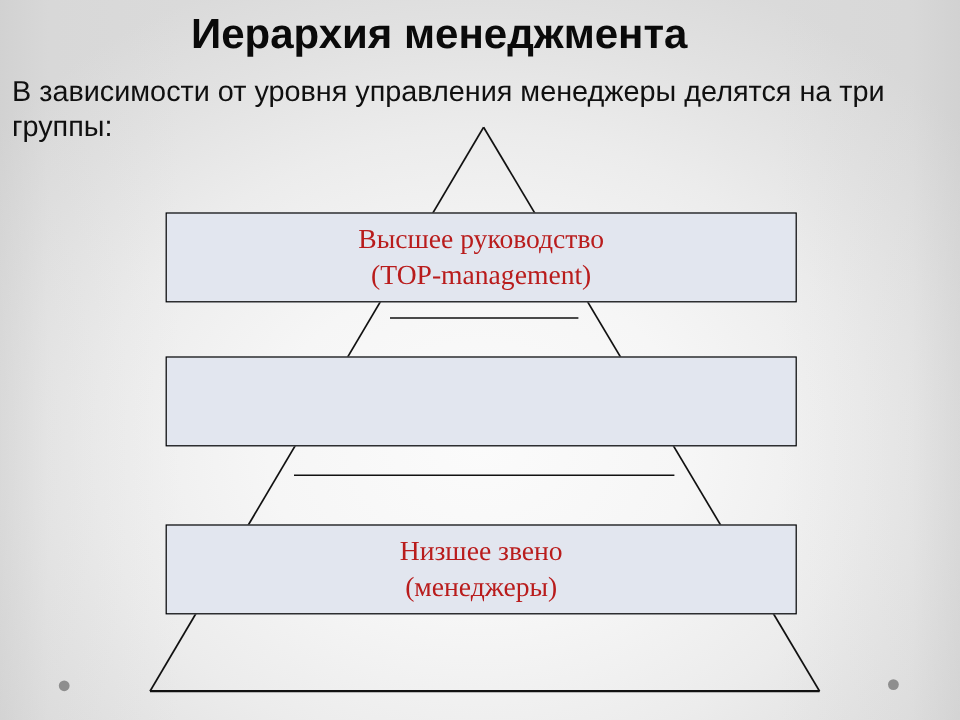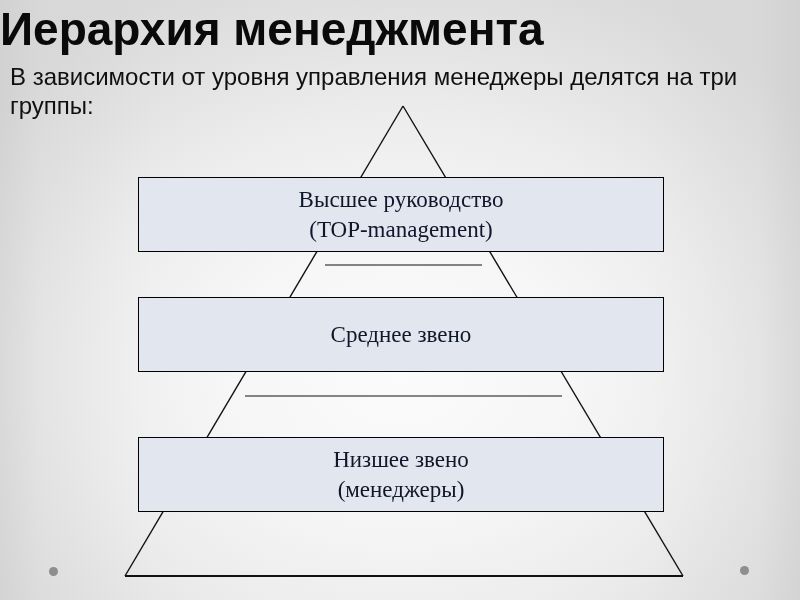--- a/index.html
+++ b/index.html
@@ -38,22 +38,22 @@
         rgba(205,205,205,0.16) 760px,
         rgba(190,190,190,0.30) 800px);
   }
 
   
   #title {
     position: absolute;
     left: 0;
     top: 8px;
     width: 732px;
-    text-align: left;
-    font-size: 46px;
+    text-align: center;
+    font-size: 35px;
     line-height: 42px;
     font-weight: bold;
     color: #0a0a0a;
     letter-spacing: 0px;
     z-index: 5;
   }
 
   #subtitle {
     position: absolute;
     left: 10px;
@@ -84,21 +84,21 @@
     display: flex;
     flex-direction: column;
     align-items: center;
     justify-content: center;
     z-index: 4;
   }
   .level-line {
     font-family: "Liberation Serif", serif;
     font-size: 23px;
     line-height: 30px;
-    color: #0f172a;
+    color: #b91c1c;
     white-space: nowrap;
   }
 
   #level-1 { left: 138px; top: 177px; width: 526px; height: 75px; }
   #level-2 { left: 138px; top: 297px; width: 526px; height: 75px; }
   #level-3 { left: 138px; top: 437px; width: 526px; height: 75px; justify-content: center; }
 
   
   .deco-dot {
     position: absolute;
@@ -132,21 +132,20 @@
 
     <line x1="245" y1="396" x2="562" y2="396" stroke="#111111" stroke-width="1.2"></line>
   </svg>
 
   <div id="level-1" class="level-box">
     <div class="level-line">Высшее руководство</div>
     <div class="level-line">(TOP-management)</div>
   </div>
 
   <div id="level-2" class="level-box">
-    <div class="level-line">Среднее звено</div>
   </div>
 
   <div id="level-3" class="level-box">
     <div class="level-line">Низшее звено</div>
     <div class="level-line">(менеджеры)</div>
   </div>
 
   <div id="dot-left" class="deco-dot"></div>
   <div id="dot-right" class="deco-dot"></div>
 

